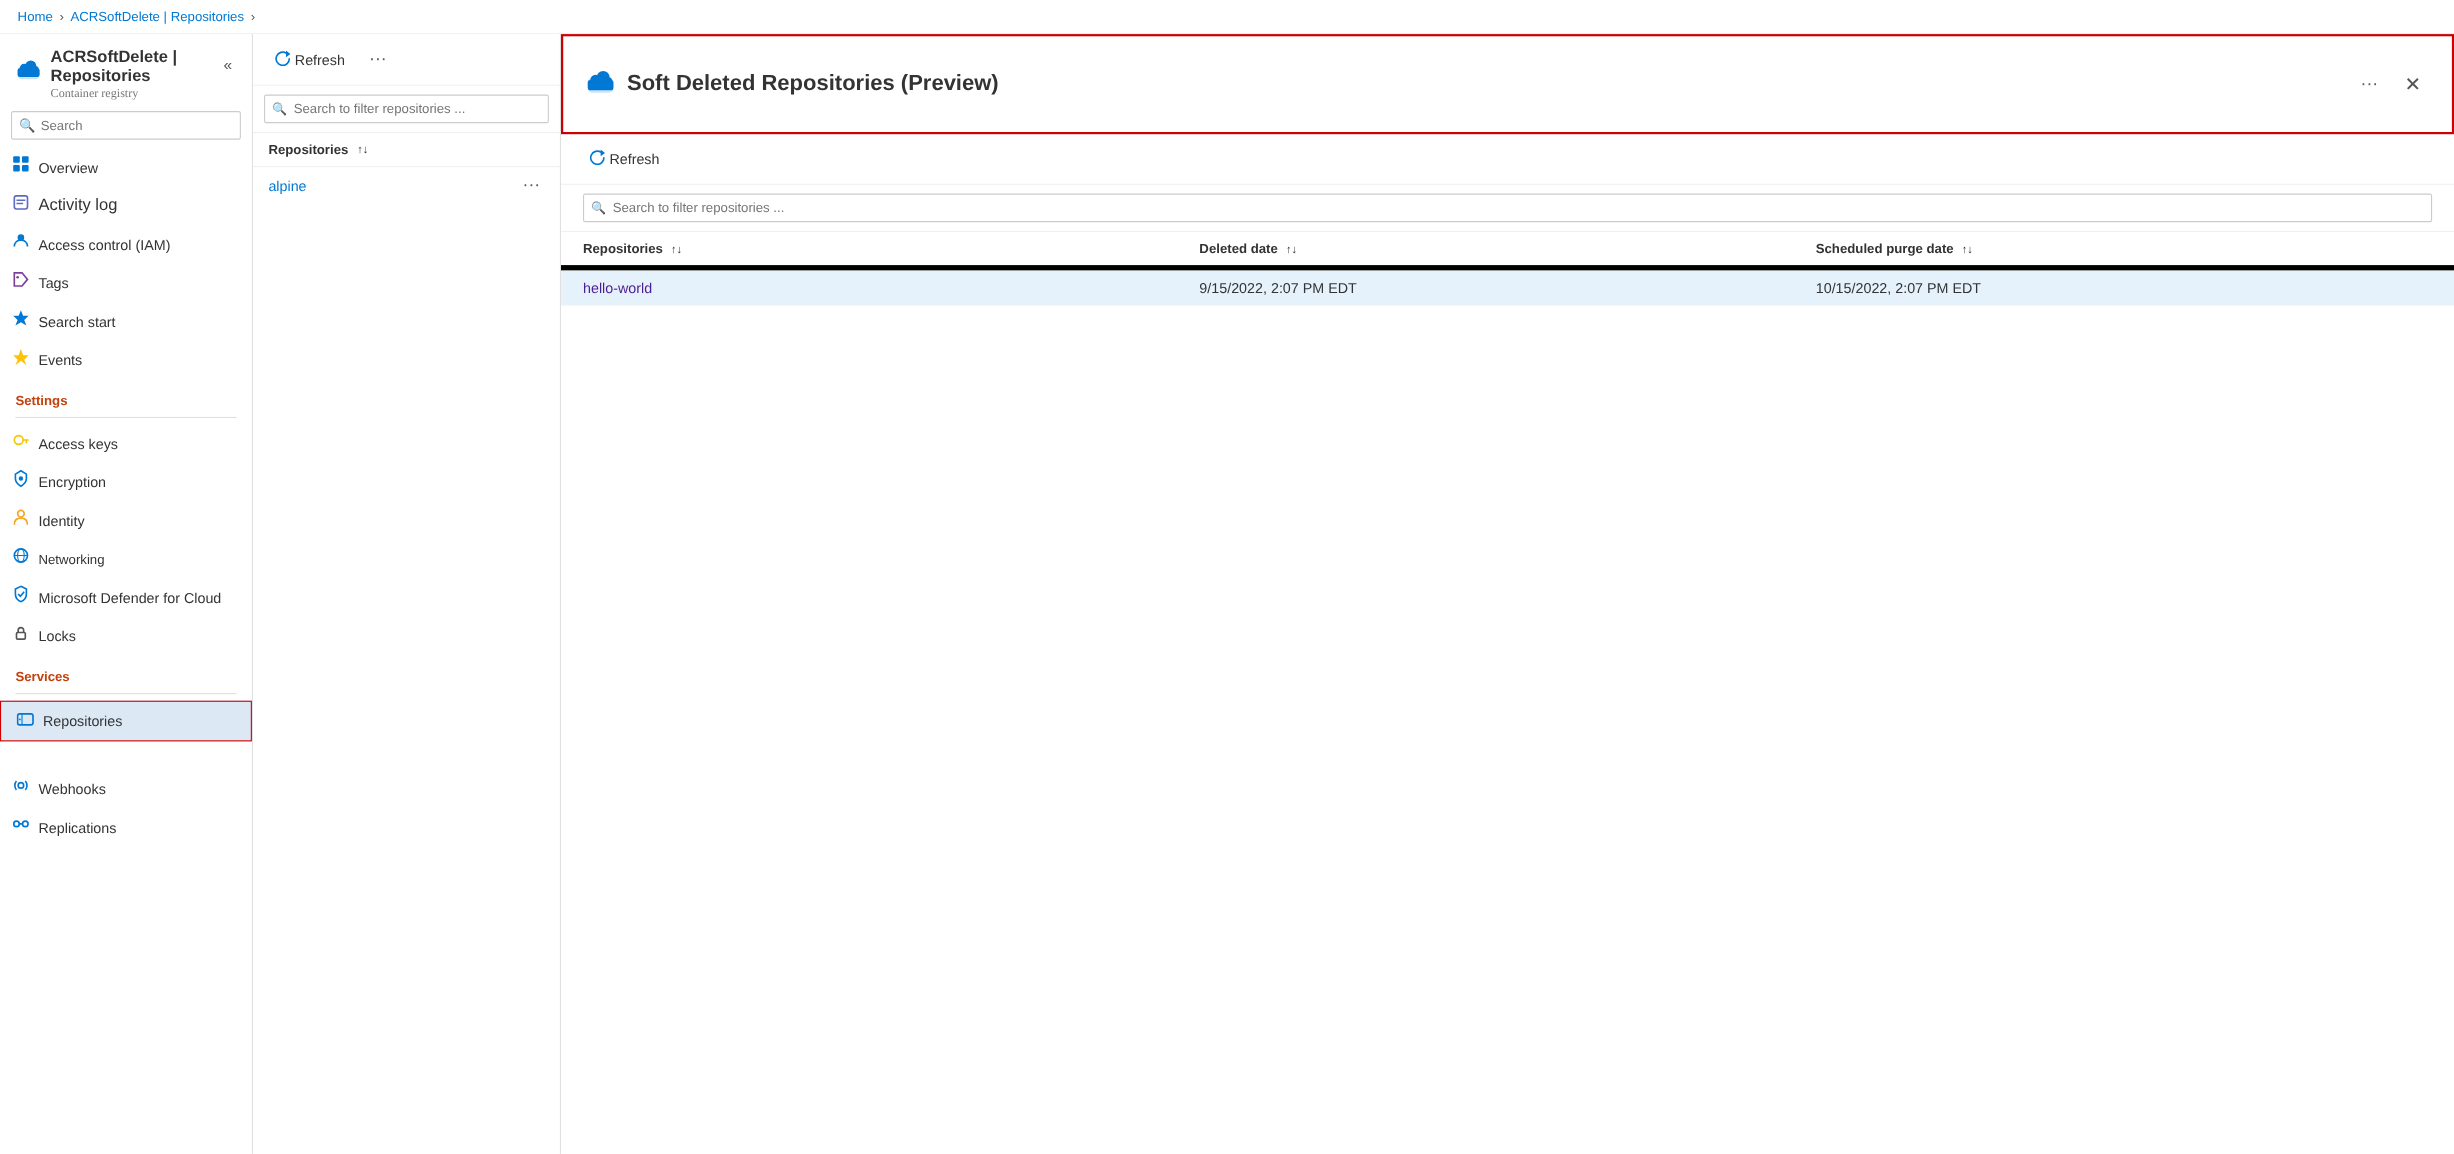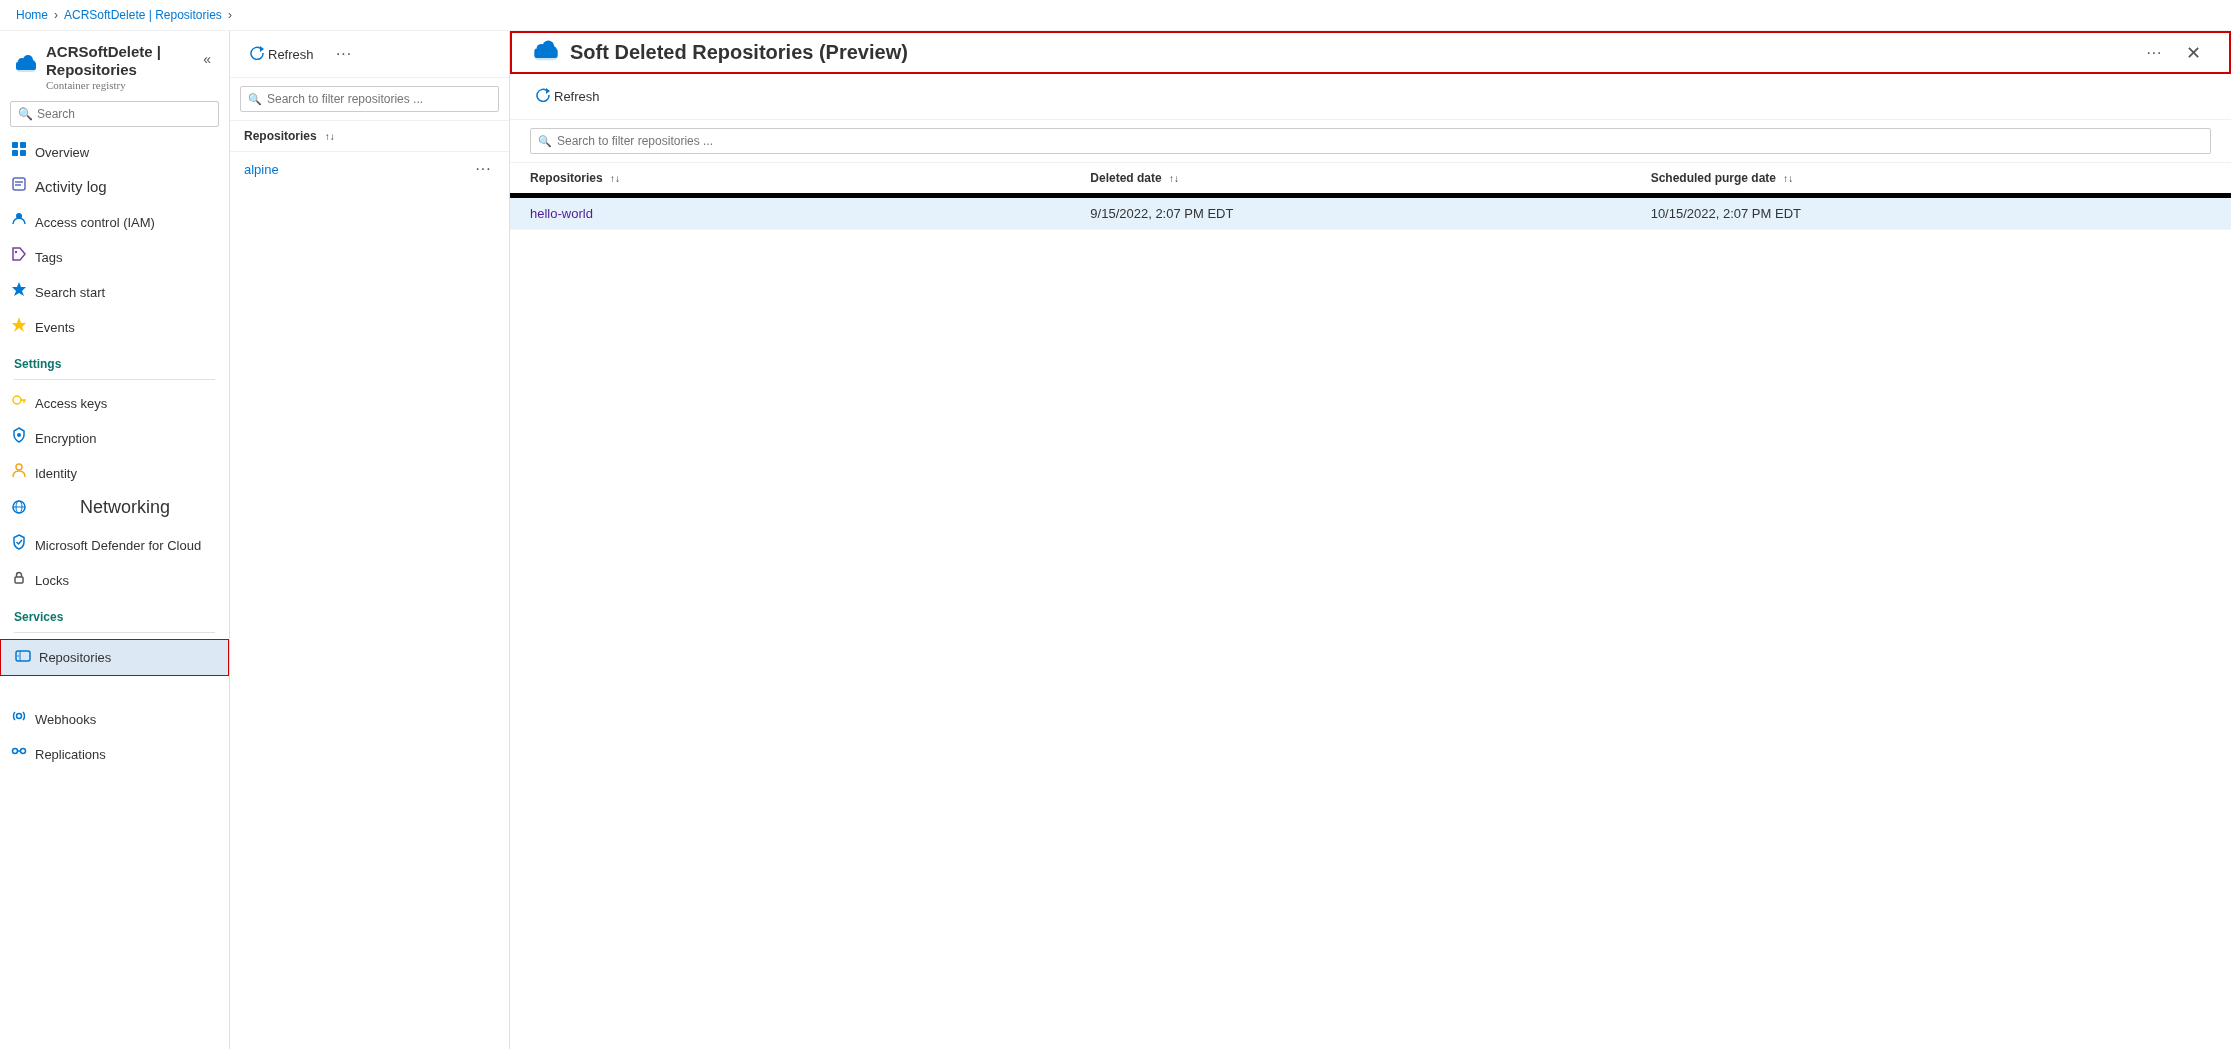--- a/index.html
+++ b/index.html
@@ -11,39 +11,39 @@
     .main-layout { display: flex; flex: 1; overflow: hidden; }
 
     
     .sidebar { width: 230px; min-width: 230px; border-right: 1px solid #e0e0e0; display: flex; flex-direction: column; overflow-y: auto; background: #fff; }
     .sidebar-search { padding: 6px 10px; position: relative; }
     .sidebar-search input { width: 100%; padding: 5px 8px 5px 26px; border: 1px solid #ccc; border-radius: 2px; font-size: 12px; }
     .sidebar-search .search-icon-inner { position: absolute; left: 18px; top: 50%; transform: translateY(-50%); color: #777; font-size: 12px; }
 
     .nav-item { display: flex; align-items: flex-end; gap: 8px; padding: 8px 11px; cursor: pointer; font-size: 13px; color: #333; }
 
-    .section-label { padding: 14px 14px 4px; font-size: 12px; font-weight: 600; color: #0f766e; }
+    .section-label { padding: 14px 14px 4px; font-size: 12px; font-weight: 600; color: #c2410c; }
     .section-divider { border: none; border-top: 1px solid #e0e0e0; margin: 4px 14px; }
 
     
     .middle-panel { width: 280px; min-width: 280px; border-right: 1px solid #e0e0e0; display: flex; flex-direction: column; background: #fff; }
     .middle-toolbar { display: flex; align-items: center; gap: 8px; padding: 10px 14px; border-bottom: 1px solid #f0f0f0; }
     .toolbar-btn { display: flex; align-items: center; gap: 4px; background: none; border: none; cursor: pointer; font-size: 13px; color: #333; padding: 4px 6px; }
     .middle-search { padding: 8px 10px; border-bottom: 1px solid #f0f0f0; }
     .middle-search input { width: 100%; padding: 5px 8px 5px 26px; border: 1px solid #ccc; border-radius: 2px; font-size: 12px; }
     .middle-search-wrap { position: relative; }
     .middle-search-wrap .search-icon-inner { position: absolute; left: 8px; top: 50%; transform: translateY(-50%); color: #777; font-size: 12px; }
 
     .repo-list-header { display: flex; align-items: center; gap: 4px; padding: 8px 14px; font-size: 12px; font-weight: 600; color: #333; border-bottom: 1px solid #f0f0f0; }
     .repo-item { display: flex; align-items: center; justify-content: space-between; padding: 8px 14px; cursor: pointer; font-size: 13px; color: #0078d4; }
     .repo-item-ellipsis { background: none; border: none; cursor: pointer; color: #555; font-size: 16px; padding: 0 4px; }
 
     
     .right-panel { flex: 1; display: flex; flex-direction: column; background: #fff; overflow: hidden; }
-    .right-header { display: flex; align-items: center; justify-content: space-between; padding: 4px 20px; border-bottom: 1px solid #e0e0e0; border: 2px solid #c00; margin: 0; }
+    .right-header { display: flex; align-items: center; justify-content: space-between; padding: 28px 20px; border-bottom: 1px solid #e0e0e0; border: 2px solid #c00; margin: 0; }
     .right-header-left { display: flex; align-items: center; gap: 10px; }
     .right-header-title { font-size: 20px; font-weight: 600; color: #333; }
     .right-header-actions { display: flex; align-items: center; gap: 8px; }
     .right-toolbar { display: flex; align-items: center; gap: 8px; padding: 10px 20px; border-bottom: 1px solid #f0f0f0; }
     .right-search { padding: 8px 20px; border-bottom: 1px solid #f0f0f0; }
     .right-search-wrap { position: relative; }
     .right-search-wrap input { width: 100%; padding: 5px 8px 5px 26px; border: 1px solid #ccc; border-radius: 2px; font-size: 12px; }
     .right-search-wrap .search-icon-inner { position: absolute; left: 8px; top: 50%; transform: translateY(-50%); color: #777; font-size: 12px; }
 
     .table-header { display: flex; align-items: center; padding: 8px 20px; border-bottom: 5px solid #000000; font-size: 12px; font-weight: 600; color: #333; background: #fff; }
@@ -193,21 +193,21 @@
       <span style="font-size:13px;">Identity</span>
     </div>
     <div class="nav-item">
       <span style="color:#0078d4;">
         <svg width="16" height="16" viewBox="0 0 16 16">
             <circle cx="8" cy="8" r="6" fill="none" stroke="#0078d4" stroke-width="1.5"></circle>
             <line x1="2" y1="8" x2="14" y2="8" stroke="#0078d4" stroke-width="1"></line>
             <ellipse cx="8" cy="8" rx="3" ry="6" fill="none" stroke="#0078d4" stroke-width="1"></ellipse>
           </svg>
       </span>
-      <span style="font-size:18px;margin-left:45px;">Networking</span>
+      <span style="font-size:12px;">Networking</span>
     </div>
     <div class="nav-item">
       <span style="color:#0078d4;">
         <svg width="16" height="16" viewBox="0 0 16 16">
             <path d="M8 1 L13 3.5 L13 8 C13 11.5 10.5 14 8 15 C5.5 14 3 11.5 3 8 L3 3.5 Z" fill="none" stroke="#0078d4" stroke-width="1.5"></path>
             <polyline points="5.5,8 7.5,10 11,6" stroke="#0078d4" stroke-width="1.5" fill="none"></polyline>
           </svg>
       </span>
       <span style="font-size:13px;">Microsoft Defender for Cloud</span>
     </div>

